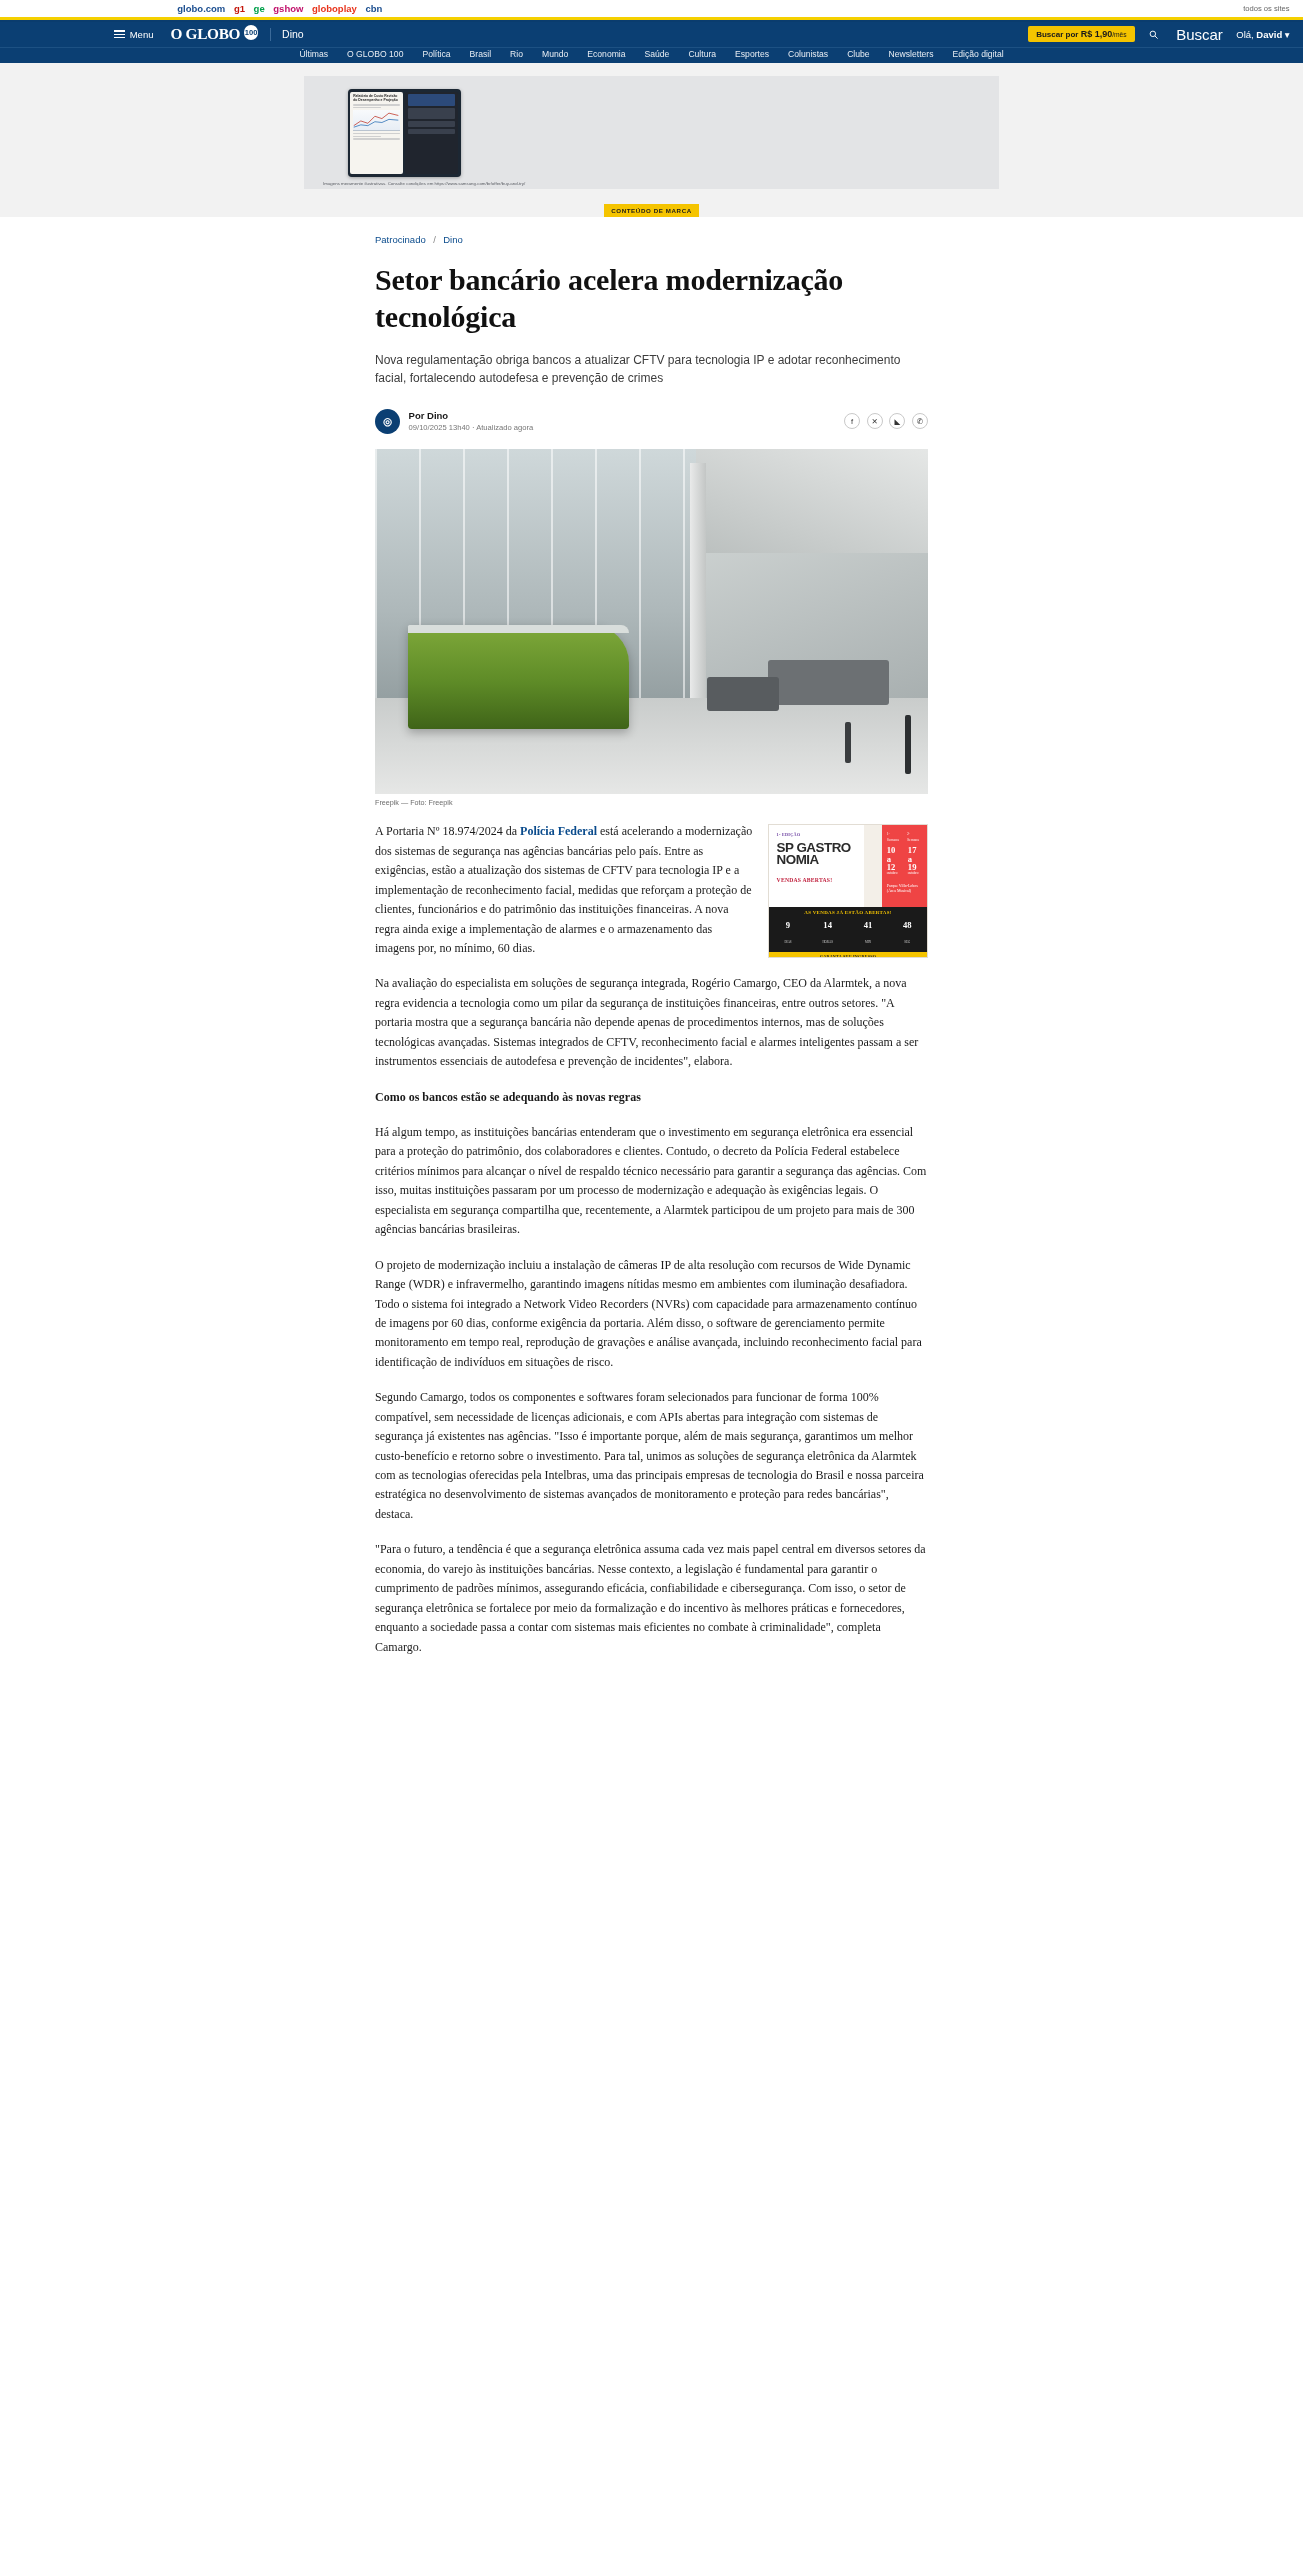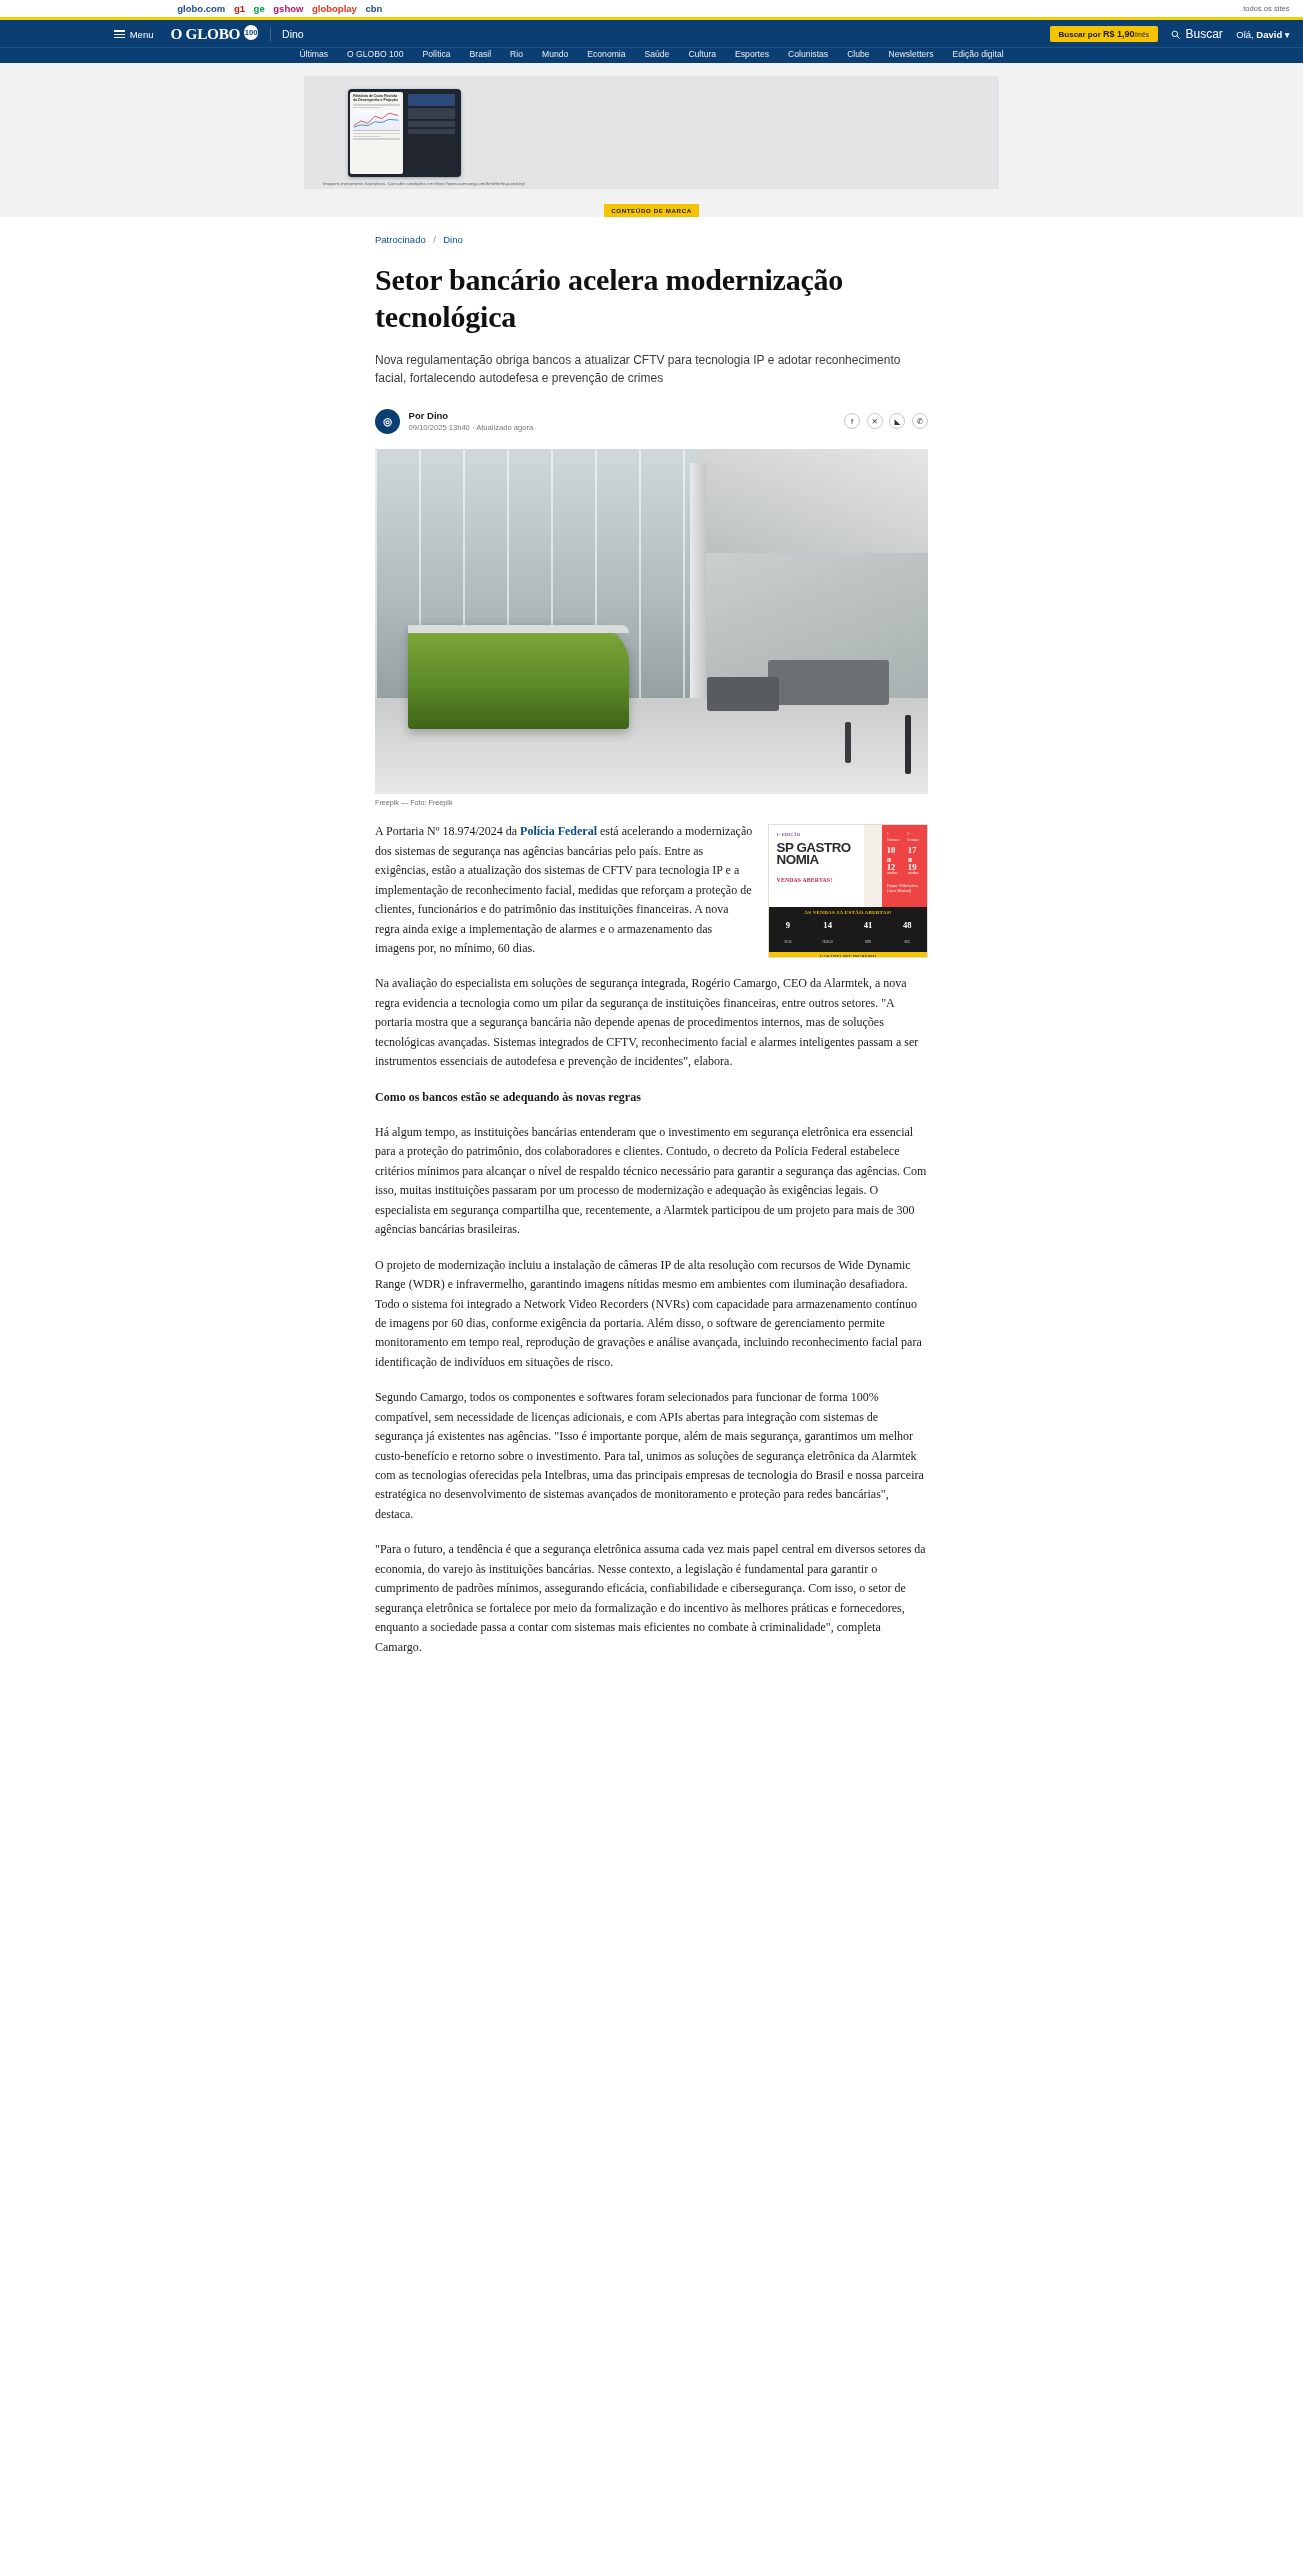--- a/index.html
+++ b/index.html
@@ -65,21 +65,21 @@
   }
   .hdr-divider { width: 1px; height: 13.4px; background: #3b6a99; margin: 0 11.4px; }
   .hdr-dino { color: #fff; font-size: 10.5px; }
   .hdr-right { position: absolute; right: 13.4px; display: flex; align-items: center; gap: 13.4px; }
   .assine-btn {
     background: #f5c400; color: #1a1a1a; font-size: 8px; font-weight: bold;
     padding: 2.9px 8.6px; border-radius: 1.9px; cursor: pointer; white-space: nowrap;
   }
   .assine-btn .price { font-size: 9px; }
   .assine-btn .mes { font-size: 6.7px; font-weight: normal; }
-  .hdr-search { display: flex; align-items: center; gap: 5px; color: #fff; font-size: 12px; cursor: pointer; }
+  .hdr-search { display: flex; align-items: center; gap: 18px; color: #fff; font-size: 15px; cursor: pointer; }
   .hdr-user { color: #fff; font-size: 9.5px; cursor: pointer; }
   .hdr-user b { font-weight: bold; }
 
   
   .nav-bar {
     background: #0b3f73;
     border-top: 1px solid #1d5183;
     height: 16px;
     display: flex;
     align-items: center;

